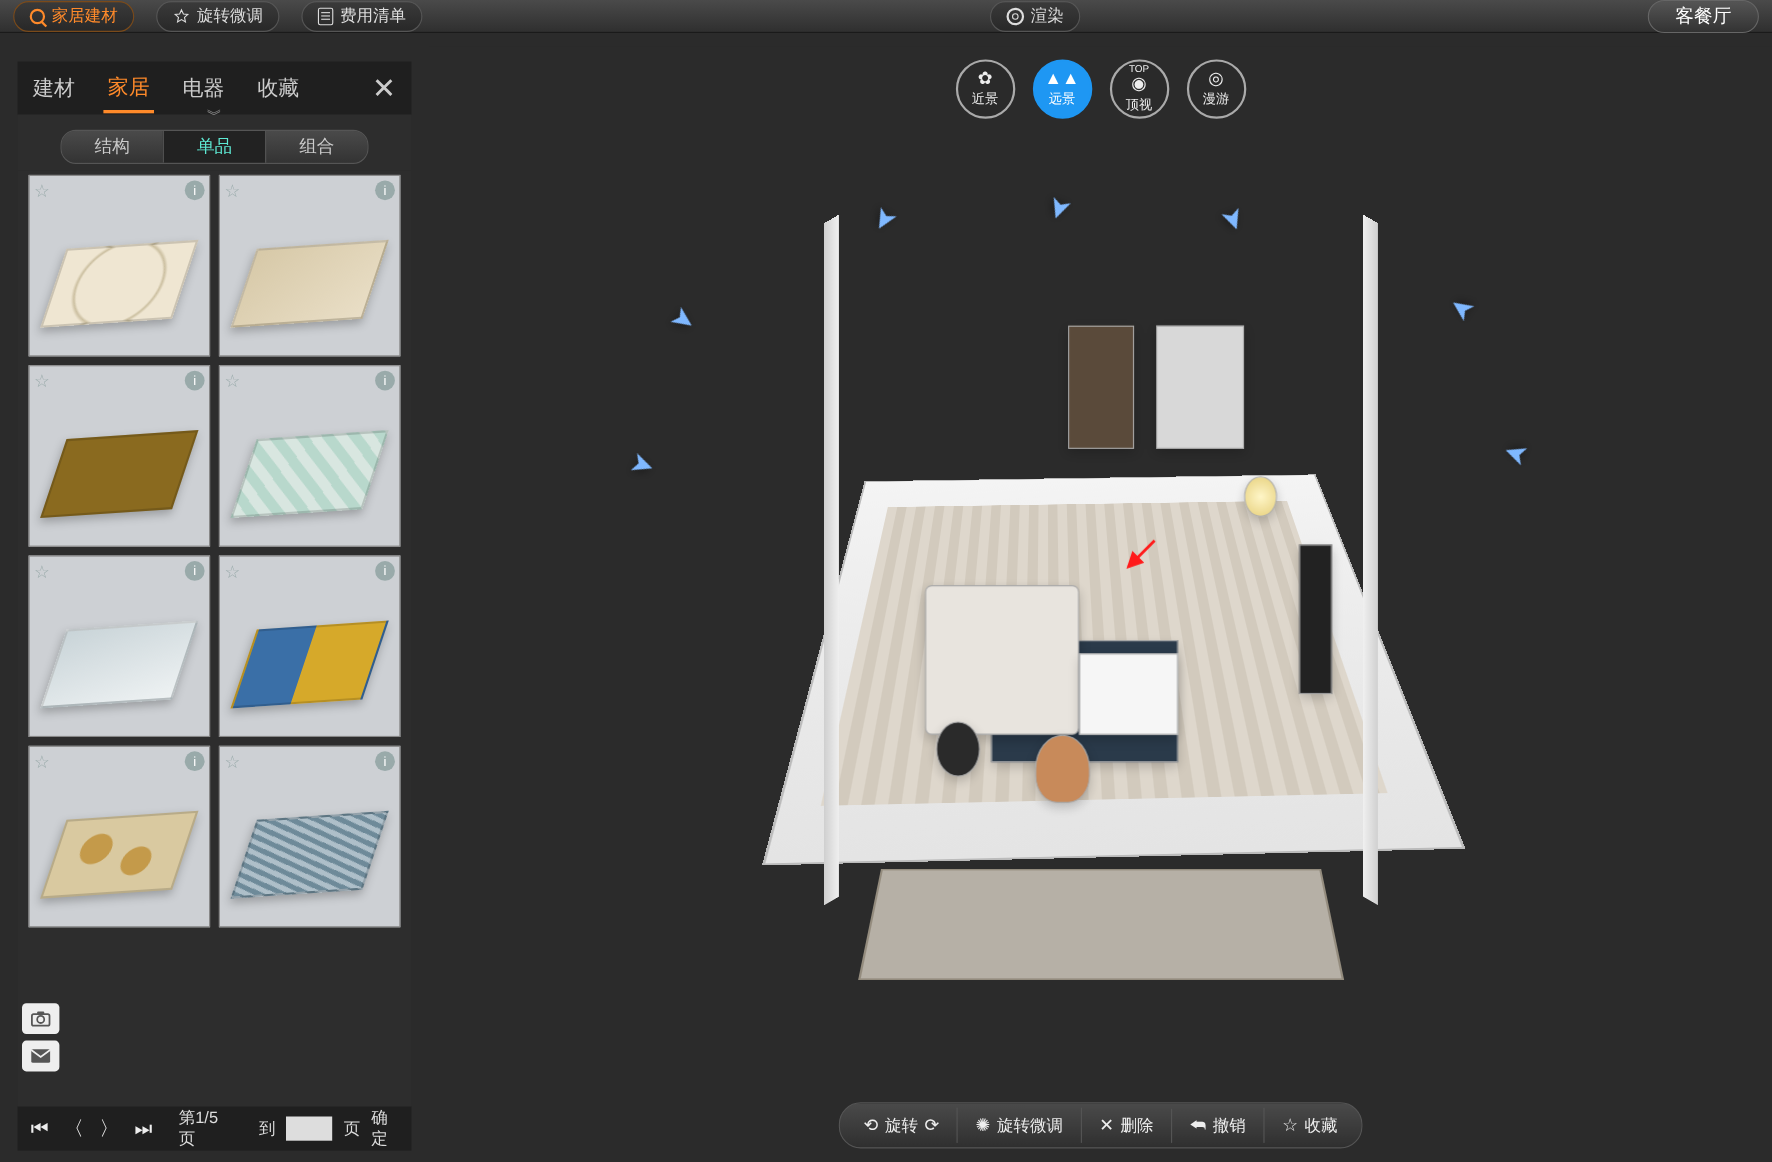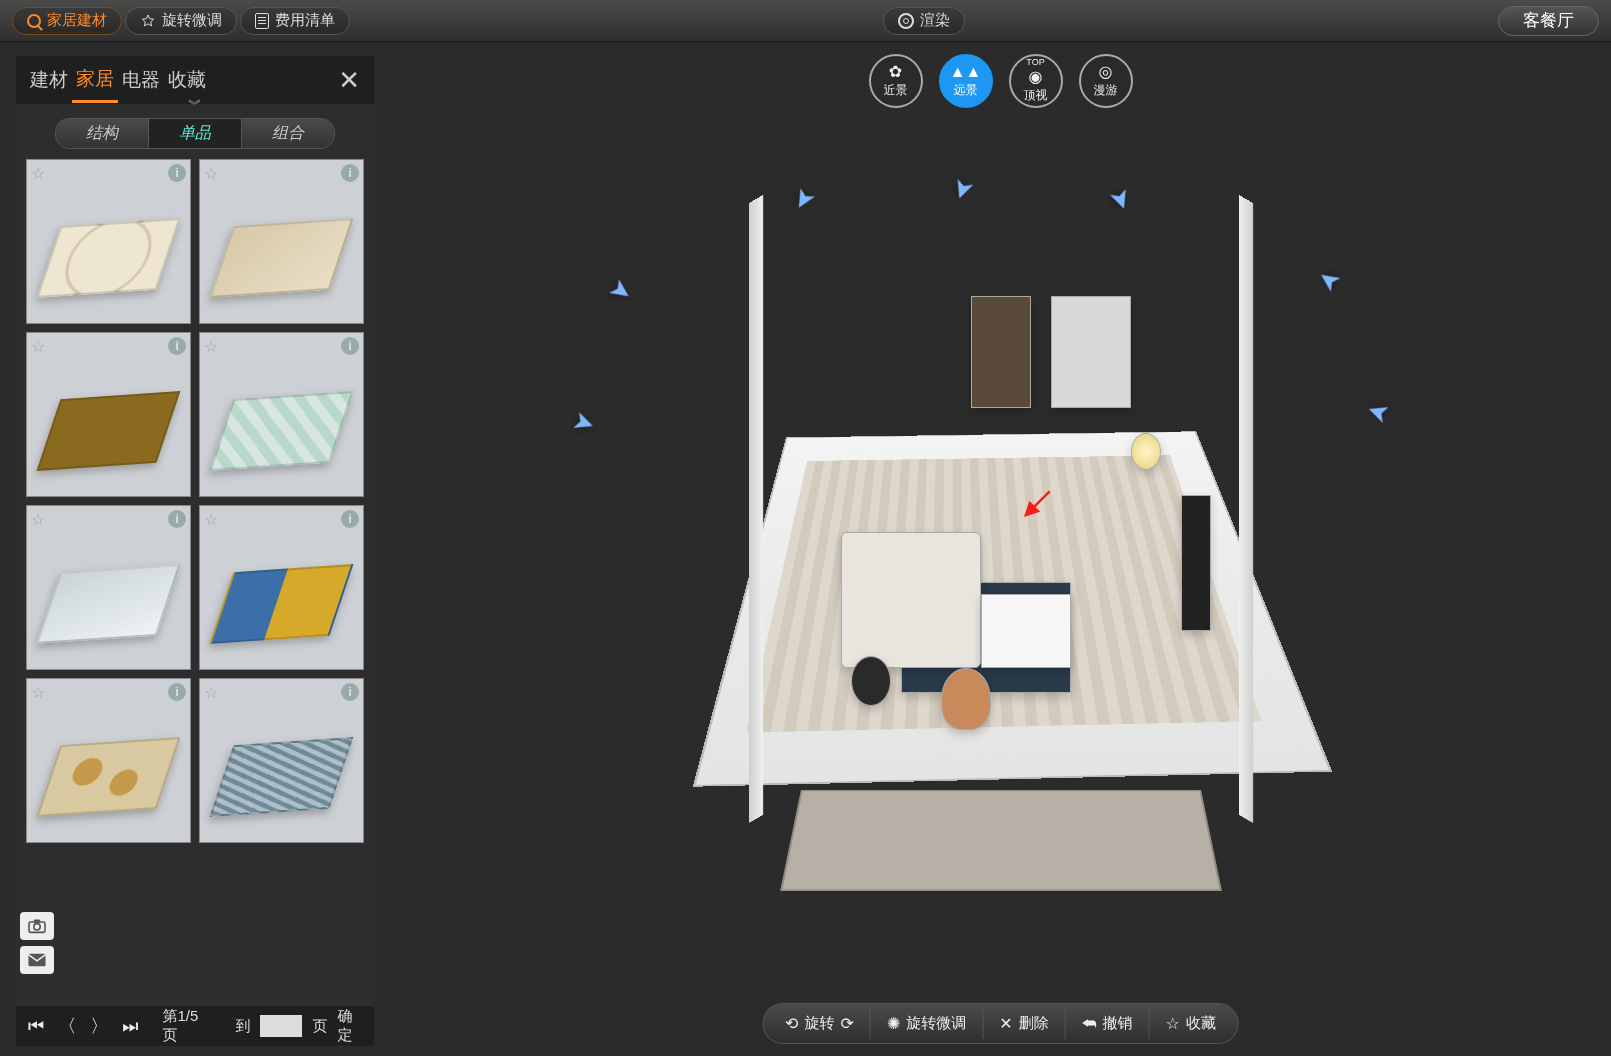--- a/index.html
+++ b/index.html
@@ -1,22 +1,22 @@
 <!DOCTYPE html>
 <html><head>
 <meta charset="utf-8">
 <style>
   * { margin: 0; padding: 0; box-sizing: border-box; }
   html, body { width: 100%; height: 100%; font-family: "Microsoft YaHei", Arial, sans-serif; background: #2b2b2b; color: #ddd; overflow: hidden; }
 
   
   .topbar {
-    position: absolute; top: 0; left: 0; right: 0; height: 42px;
+    position: absolute; top: 0; left: 0; right: 0; height: 30px;
     background: linear-gradient(#4a4a4a, #2f2f2f);
-    display: flex; align-items: center; padding: 0 12px; gap: 3px;
+    display: flex; align-items: center; padding: 0 12px; gap: 20px;
     border-bottom: 1px solid #1a1a1a;
   }
   .pill-btn {
     display: inline-flex; align-items: center; gap: 6px;
     height: 28px; padding: 0 14px; border-radius: 14px;
     background: linear-gradient(#3a3a3a, #282828);
     border: 1px solid #555; cursor: pointer; font-size: 15px; color: #ddd;
   }
   .pill-btn.active { color: #ff8a2a; border-color: #7a4a1a; }
   .topbar .spacer-flex { flex: 1; }
@@ -34,29 +34,29 @@
   .render-icon{width:16px;height:16px;border:2px solid currentColor;border-radius:50%;display:inline-block;position:relative;}
   .render-icon::after{content:"";position:absolute;inset:3px;border-radius:50%;border:1px solid currentColor;}
 
   
   .sidebar {
     position: absolute; left: 16px; top: 56px; width: 358px; bottom: 10px;
     display: flex; flex-direction: column;
   }
   .side-tabs {
     background: #1f1f1f; display:flex; align-items:center; height:48px;
-    padding: 0 10px; position:relative;
+    padding: 0 10px; gap:22px; position:relative;
   }
   .side-tab { font-size:19px; color:#ccc; cursor:pointer; padding:8px 4px; }
   .side-tab.active { color:#ff8a2a; border-bottom:3px solid #ff8a2a; }
   .close-x { margin-left:auto; font-size:26px; color:#ccc; cursor:pointer; padding:0 4px;}
   .side-tabs-chevron { position:absolute; left:50%; bottom:-10px; transform:translateX(-50%); color:#888; font-size:14px; }
 
   .subtabs-row { background:#2d2d2d; padding:14px 10px 6px; }
-  .seg { display:flex; border-radius:14px; overflow:hidden; border:1px solid #555; background:#3a3a3a; width:280px; margin:0 auto;font-style:italic;}
+  .seg { display:flex; border-radius:14px; overflow:hidden; border:1px solid #555; background:#3a3a3a; width:280px; margin:0 auto;}
   .seg-btn { flex:1; text-align:center; padding:4px 0; font-size:16px; color:#ccc; cursor:pointer; background:linear-gradient(#4a4a4a,#333);}
   .seg-btn + .seg-btn { border-left:1px solid #555;}
   .seg-btn.active { color:#5eead4; background:#222;}
 
   .search-row { display:flex; gap:4px; padding:8px 10px; background:#2d2d2d;}
   .search-row input { flex:1; height:30px; padding:0 8px; font-size:15px; border:1px solid #888; background:#fff; color:#333;}
   .search-row .sbtn { width:58px; height:30px; font-size:14px; background:linear-gradient(#555,#3a3a3a); border:1px solid #666; color:#ddd; cursor:pointer;}
 
   .grid-wrap { flex:1; overflow:auto; background:#2d2d2d; padding:4px 10px 8px;}
   .grid { display:grid; grid-template-columns:1fr 1fr; gap:8px;}

